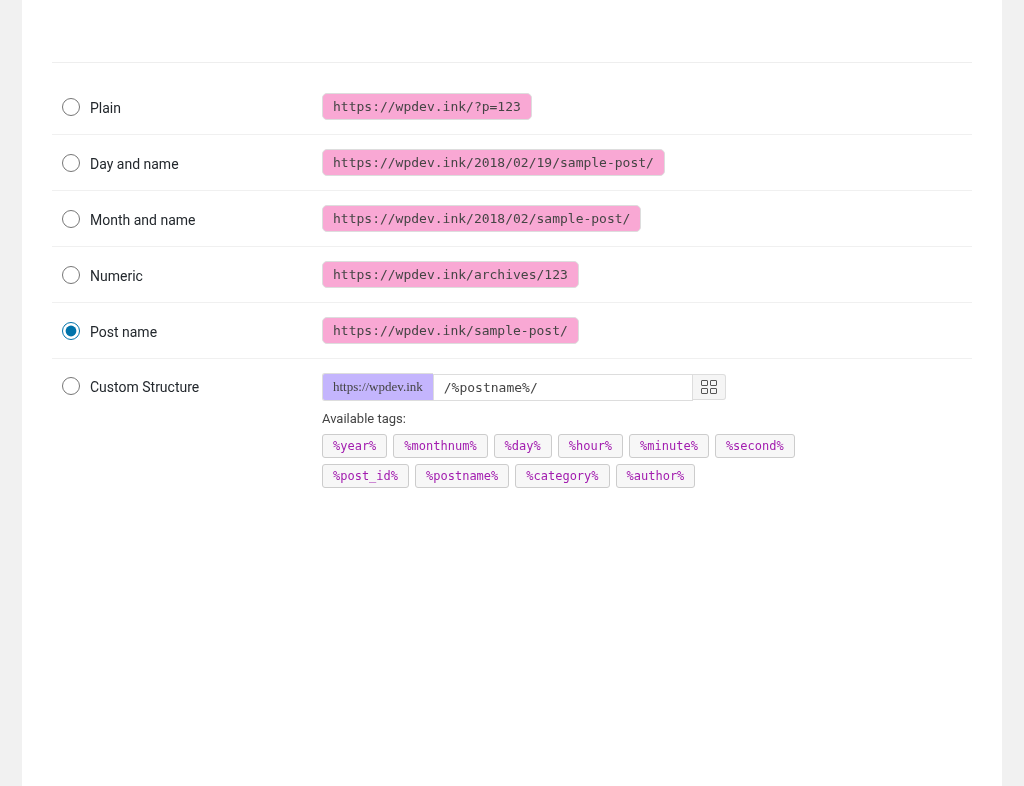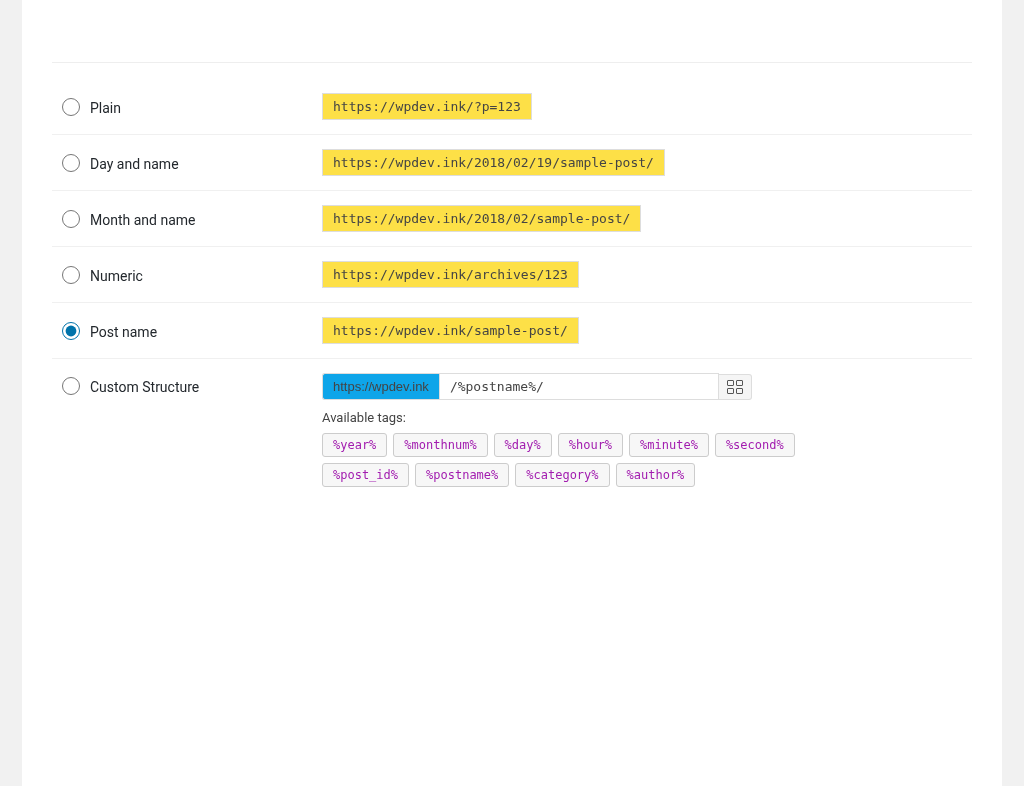--- a/index.html
+++ b/index.html
@@ -71,51 +71,51 @@
     }
     .radio-label input[type="radio"] {
       width: 18px;
       height: 18px;
       margin: 0;
       cursor: pointer;
       accent-color: #0073aa;
     }
     .url-display {
       display: inline-block;
-      background: #fde047;
-      border: 1px solid #ddd;
-      border-radius: 0;
+      background: #f9a8d4;
+      border: 1px solid #ddd;
+      border-radius: 5px;
       padding: 5px 10px;
       font-family: monospace;
       font-size: 13px;
       color: #444;
     }
     .custom-structure-url {
       display: flex;
       align-items: center;
       gap: 0;
     }
     .custom-base {
       display: inline-block;
-      background: #0ea5e9;
+      background: #c4b5fd;
       border: 1px solid #ddd;
       border-radius: 3px 0 0 3px;
       padding: 5px 10px;
-      font-family: Liberation Sans, sans-serif;
+      font-family: Liberation Serif, serif;
       font-size: 13px;
       color: #444;
       border-right: none;
     }
     .custom-input {
       border: 1px solid #ddd;
       padding: 5px 10px;
       font-family: monospace;
       font-size: 13px;
       color: #444;
-      width: 280px;
+      width: 260px;
       outline: none;
     }
     .custom-icon-btn {
       border: 1px solid #ddd;
       border-left: none;
       background: #f5f5f5;
       padding: 5px 8px;
       cursor: pointer;
       border-radius: 0 3px 3px 0;
       display: flex;

